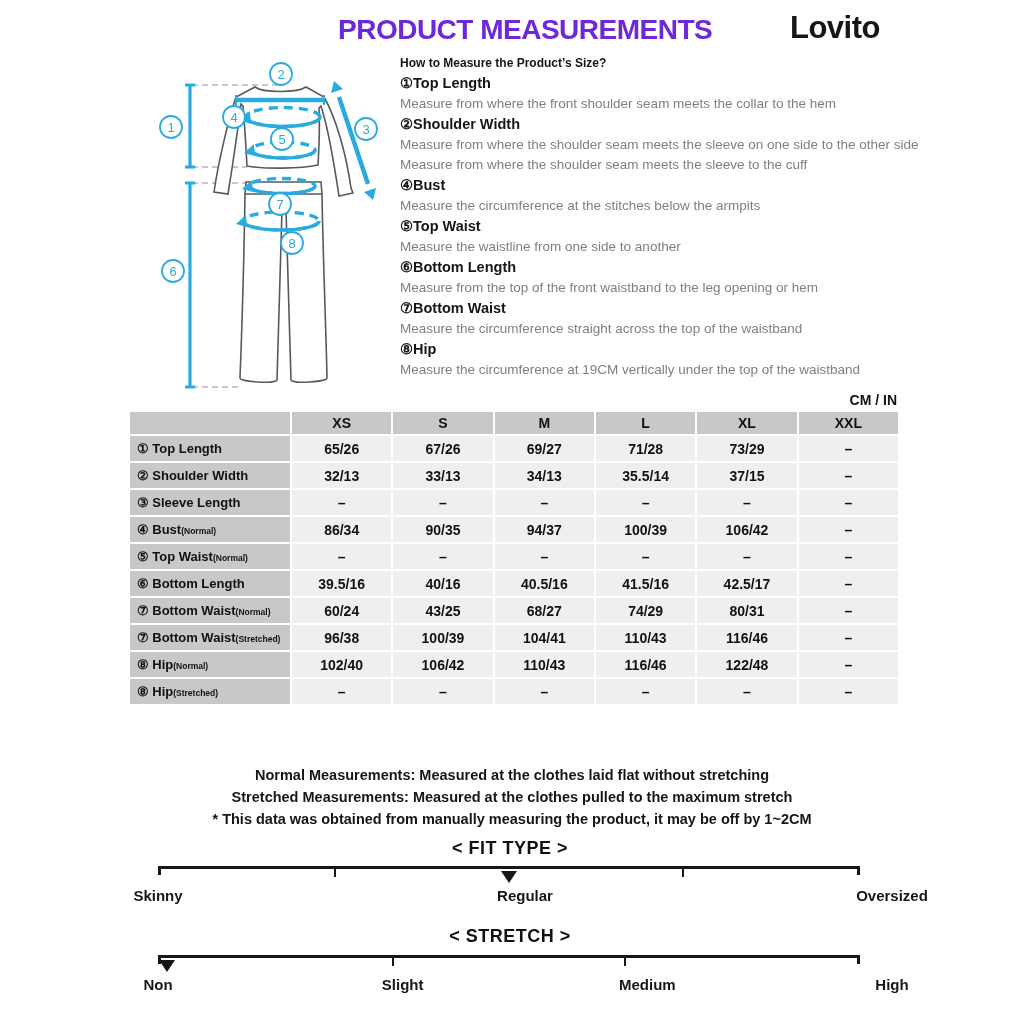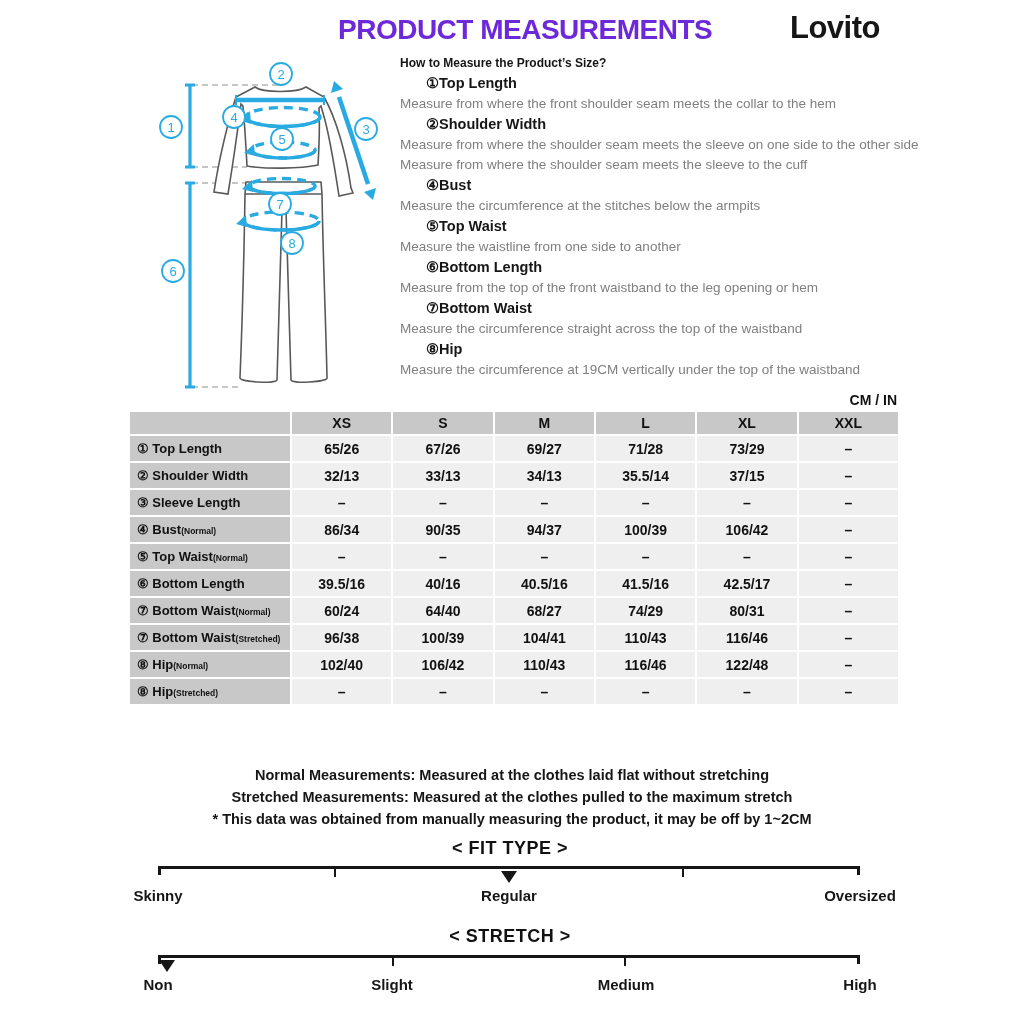--- a/index.html
+++ b/index.html
@@ -7,21 +7,21 @@
         font-family:"Liberation Sans",sans-serif;color:#111;}
   .abs{position:absolute;}
 
   
   .title{left:338px;top:14px;font-size:28px;font-weight:900;letter-spacing:-.5px;color:#6d28d9;}
   .brand{left:790px;top:10px;font-size:31px;font-weight:900;letter-spacing:-.5px;color:#161616;}
 
   
   .howto{left:400px;top:48px;width:590px;}
   .howto h2{margin:8px 0 3px 0;font-size:12px;font-weight:800;color:#161616;}
-  .h-label{font-size:14.5px;font-weight:800;line-height:21px;color:#161616;margin-left:26px;}
+  .h-label{font-size:14.5px;font-weight:800;line-height:21px;color:#161616;}
   .h-desc{font-size:13.5px;font-weight:400;line-height:20px;color:#7f7f7f;}
 
   
   .units{left:128px;top:392px;width:769px;text-align:right;font-size:14px;font-weight:800;}
   .mtable{left:128px;top:410px;}
   table{border-collapse:separate;border-spacing:2px;width:772px;table-layout:fixed;}
   col.c-label{width:160px;}
   th,td{padding:0;}
   thead th{height:22px;background:#c8c8c8;font-size:14px;font-weight:800;text-align:center;margin-left:24px;}
   td.lbl{height:25px;background:#c8c8c8;font-size:13px;font-weight:800;text-align:left;padding-left:7px;white-space:nowrap;}
@@ -32,21 +32,21 @@
   .notes{left:0;top:764px;width:1024px;text-align:center;}
   .notes div{font-size:14.5px;font-weight:800;line-height:22px;color:#161616;}
 
   
   .scale-title{left:0;width:1020px;text-align:center;font-size:18px;font-weight:900;letter-spacing:.5px;}
   .rail{left:158px;width:702px;height:9px;border-top:3px solid #161616;
         border-left:3px solid #161616;border-right:3px solid #161616;box-sizing:border-box;}
   .tick{position:absolute;top:0;width:2px;height:8px;background:#161616;transform:translateX(-50%);}
   .tri{position:absolute;top:2px;width:0;height:0;border-left:8px solid transparent;
        border-right:8px solid transparent;border-top:12px solid #161616;transform:translateX(-50%);}
-  .slabels{left:158px;width:702px;height:20px;}
+  .slabels{left:158px;width:702px;height:20px;padding-left:32px;}
   .slabel{position:absolute;top:0;transform:translateX(-50%);font-size:15px;font-weight:800;white-space:nowrap;color:#161616;}
   .p0{left:0%}.p25{left:25%}.p50{left:50%}.p75{left:75%}.p100{left:100%}.p33{left:33.33%}.p67{left:66.67%}
 </style>
 </head>
 <body>
 
 <div id="page">
 
   <div class="abs title">PRODUCT MEASUREMENTS</div>
   <div class="abs brand">Lovito</div>
@@ -200,21 +200,21 @@
             <td class="val">39.5/16</td>
             <td class="val">40/16</td>
             <td class="val">40.5/16</td>
             <td class="val">41.5/16</td>
             <td class="val">42.5/17</td>
             <td class="val">–</td>
           </tr>
           <tr>
             <td class="lbl">⑦ Bottom Waist<span class="sub">(Normal)</span></td>
             <td class="val">60/24</td>
-            <td class="val">64/40</td>
+            <td class="val">43/25</td>
             <td class="val">68/27</td>
             <td class="val">74/29</td>
             <td class="val">80/31</td>
             <td class="val">–</td>
           </tr>
           <tr>
             <td class="lbl">⑦ Bottom Waist<span class="sub">(Stretched)</span></td>
             <td class="val">96/38</td>
             <td class="val">100/39</td>
             <td class="val">104/41</td>

